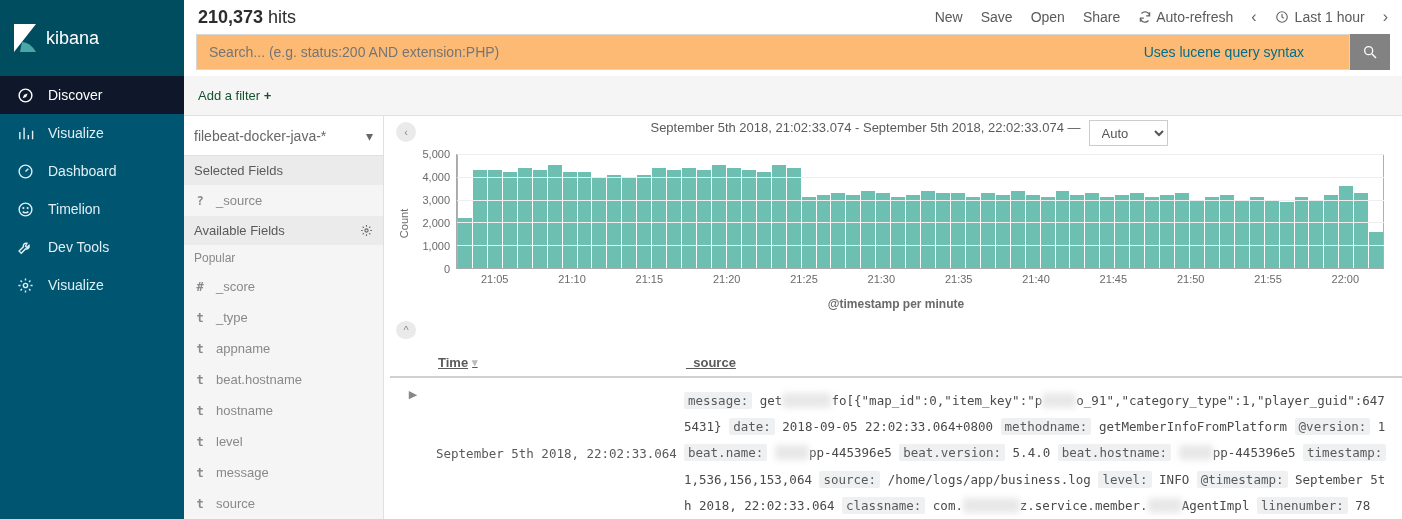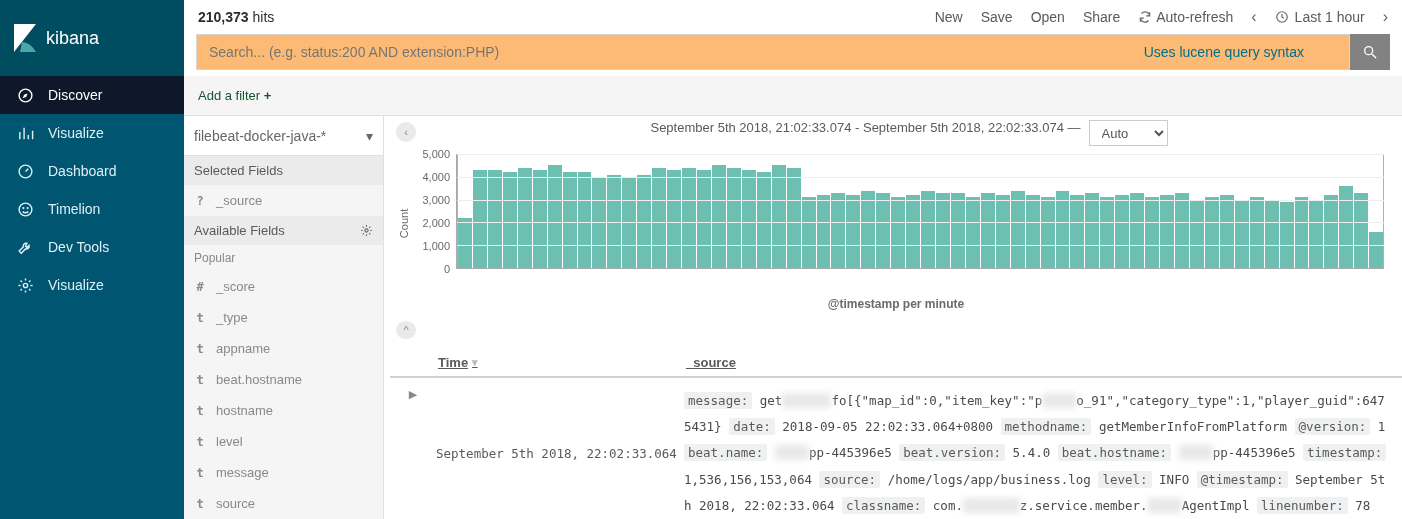--- a/index.html
+++ b/index.html
@@ -8,21 +8,21 @@
   
   .sidebar { width: 184px; background: #005571; color: #fff; flex-shrink: 0; }
   .logo-block { height: 76px; background: #014D60; display: flex; align-items: center; padding: 0 14px; gap: 10px; }
   .logo-block .logo-text { font-size: 18px; font-weight: 400; color:#fff;}
   .nav-item { display: flex; align-items: center; gap: 14px; height: 38px; padding: 0 16px; color: #dfeff4; font-size: 14px; cursor: pointer; }
   .nav-item.active { background: #0f172a; color: #fff; }
   .nav-icon { width: 18px; display:flex; align-items:center; justify-content:center;}
   
   .main { flex: 1; display: flex; flex-direction: column; min-width: 0; }
   .topbar { height: 30px; display: flex; align-items: center; padding: 4px 14px 0 14px; gap: 18px; border-bottom: 0; }
-  .hits { font-size: 14px; color: #2d2d2d;}
+  .hits { font-size: 18px; color: #2d2d2d;}
   .hits b { font-weight: 700;}
   .top-right { margin-left: auto; display: flex; align-items: center; gap: 18px; color: #666; }
   .top-right .link { color: #5a5a5a; cursor:pointer; font-size:14px;}
   .searchbar-row { display:flex; padding: 4px 12px 0 12px; gap:0;}
   .searchbar { flex:1; position:relative; }
   .searchbar input { width:100%; height:36px; padding: 0 12px; border:1px solid #d6d6d6; font-size:14px; color:#666; background:#fdba74; }
   .search-hint { position:absolute; right:46px; top:0; height:36px; display:flex; align-items:center; color:#006E8A; font-size:14px;}
   .search-btn { width:40px; height:36px; background:#828282; display:flex; align-items:center; justify-content:center; color:#fff;}
   .filterbar { height:40px; background:#f5f5f5; display:flex; align-items:center; padding: 0 14px; border-bottom:1px solid #e0e0e0; margin-top:6px;}
   .filterbar a { color:#14532d; font-size:13px; cursor:pointer;}
@@ -326,20 +326,34 @@
                   <div class="bar" style="height: 72%;"></div>
                   <div class="bar" style="height: 66%;"></div>
                   <div class="bar" style="height: 32%;"></div>
                 </div>
             <div class="gridline" style="top: 80%;"></div>
                 <div class="gridline" style="top: 60%;"></div>
                 <div class="gridline" style="top: 40%;"></div>
                 <div class="gridline" style="top: 20%;"></div>
                 <div class="gridline" style="top: 0%;"></div>
               </div>
+            <div class="xaxis" id="xaxis">
+                <div class="xtick" style="left: 4.16667%;">21:05</div>
+                <div class="xtick" style="left: 12.5%;">21:10</div>
+                <div class="xtick" style="left: 20.8333%;">21:15</div>
+                <div class="xtick" style="left: 29.1667%;">21:20</div>
+                <div class="xtick" style="left: 37.5%;">21:25</div>
+                <div class="xtick" style="left: 45.8333%;">21:30</div>
+                <div class="xtick" style="left: 54.1667%;">21:35</div>
+                <div class="xtick" style="left: 62.5%;">21:40</div>
+                <div class="xtick" style="left: 70.8333%;">21:45</div>
+                <div class="xtick" style="left: 79.1667%;">21:50</div>
+                <div class="xtick" style="left: 87.5%;">21:55</div>
+                <div class="xtick" style="left: 95.8333%;">22:00</div>
+              </div>
           </div>
         </div>
         <div class="xlabel">@timestamp per minute</div>
 
         <div class="collapse-btn" style="margin:10px 0 0 6px;">^</div>
 
         <div class="table-head">
           <div class="col-toggle"></div>
           <div class="col-time">
               <span>Time</span> 

